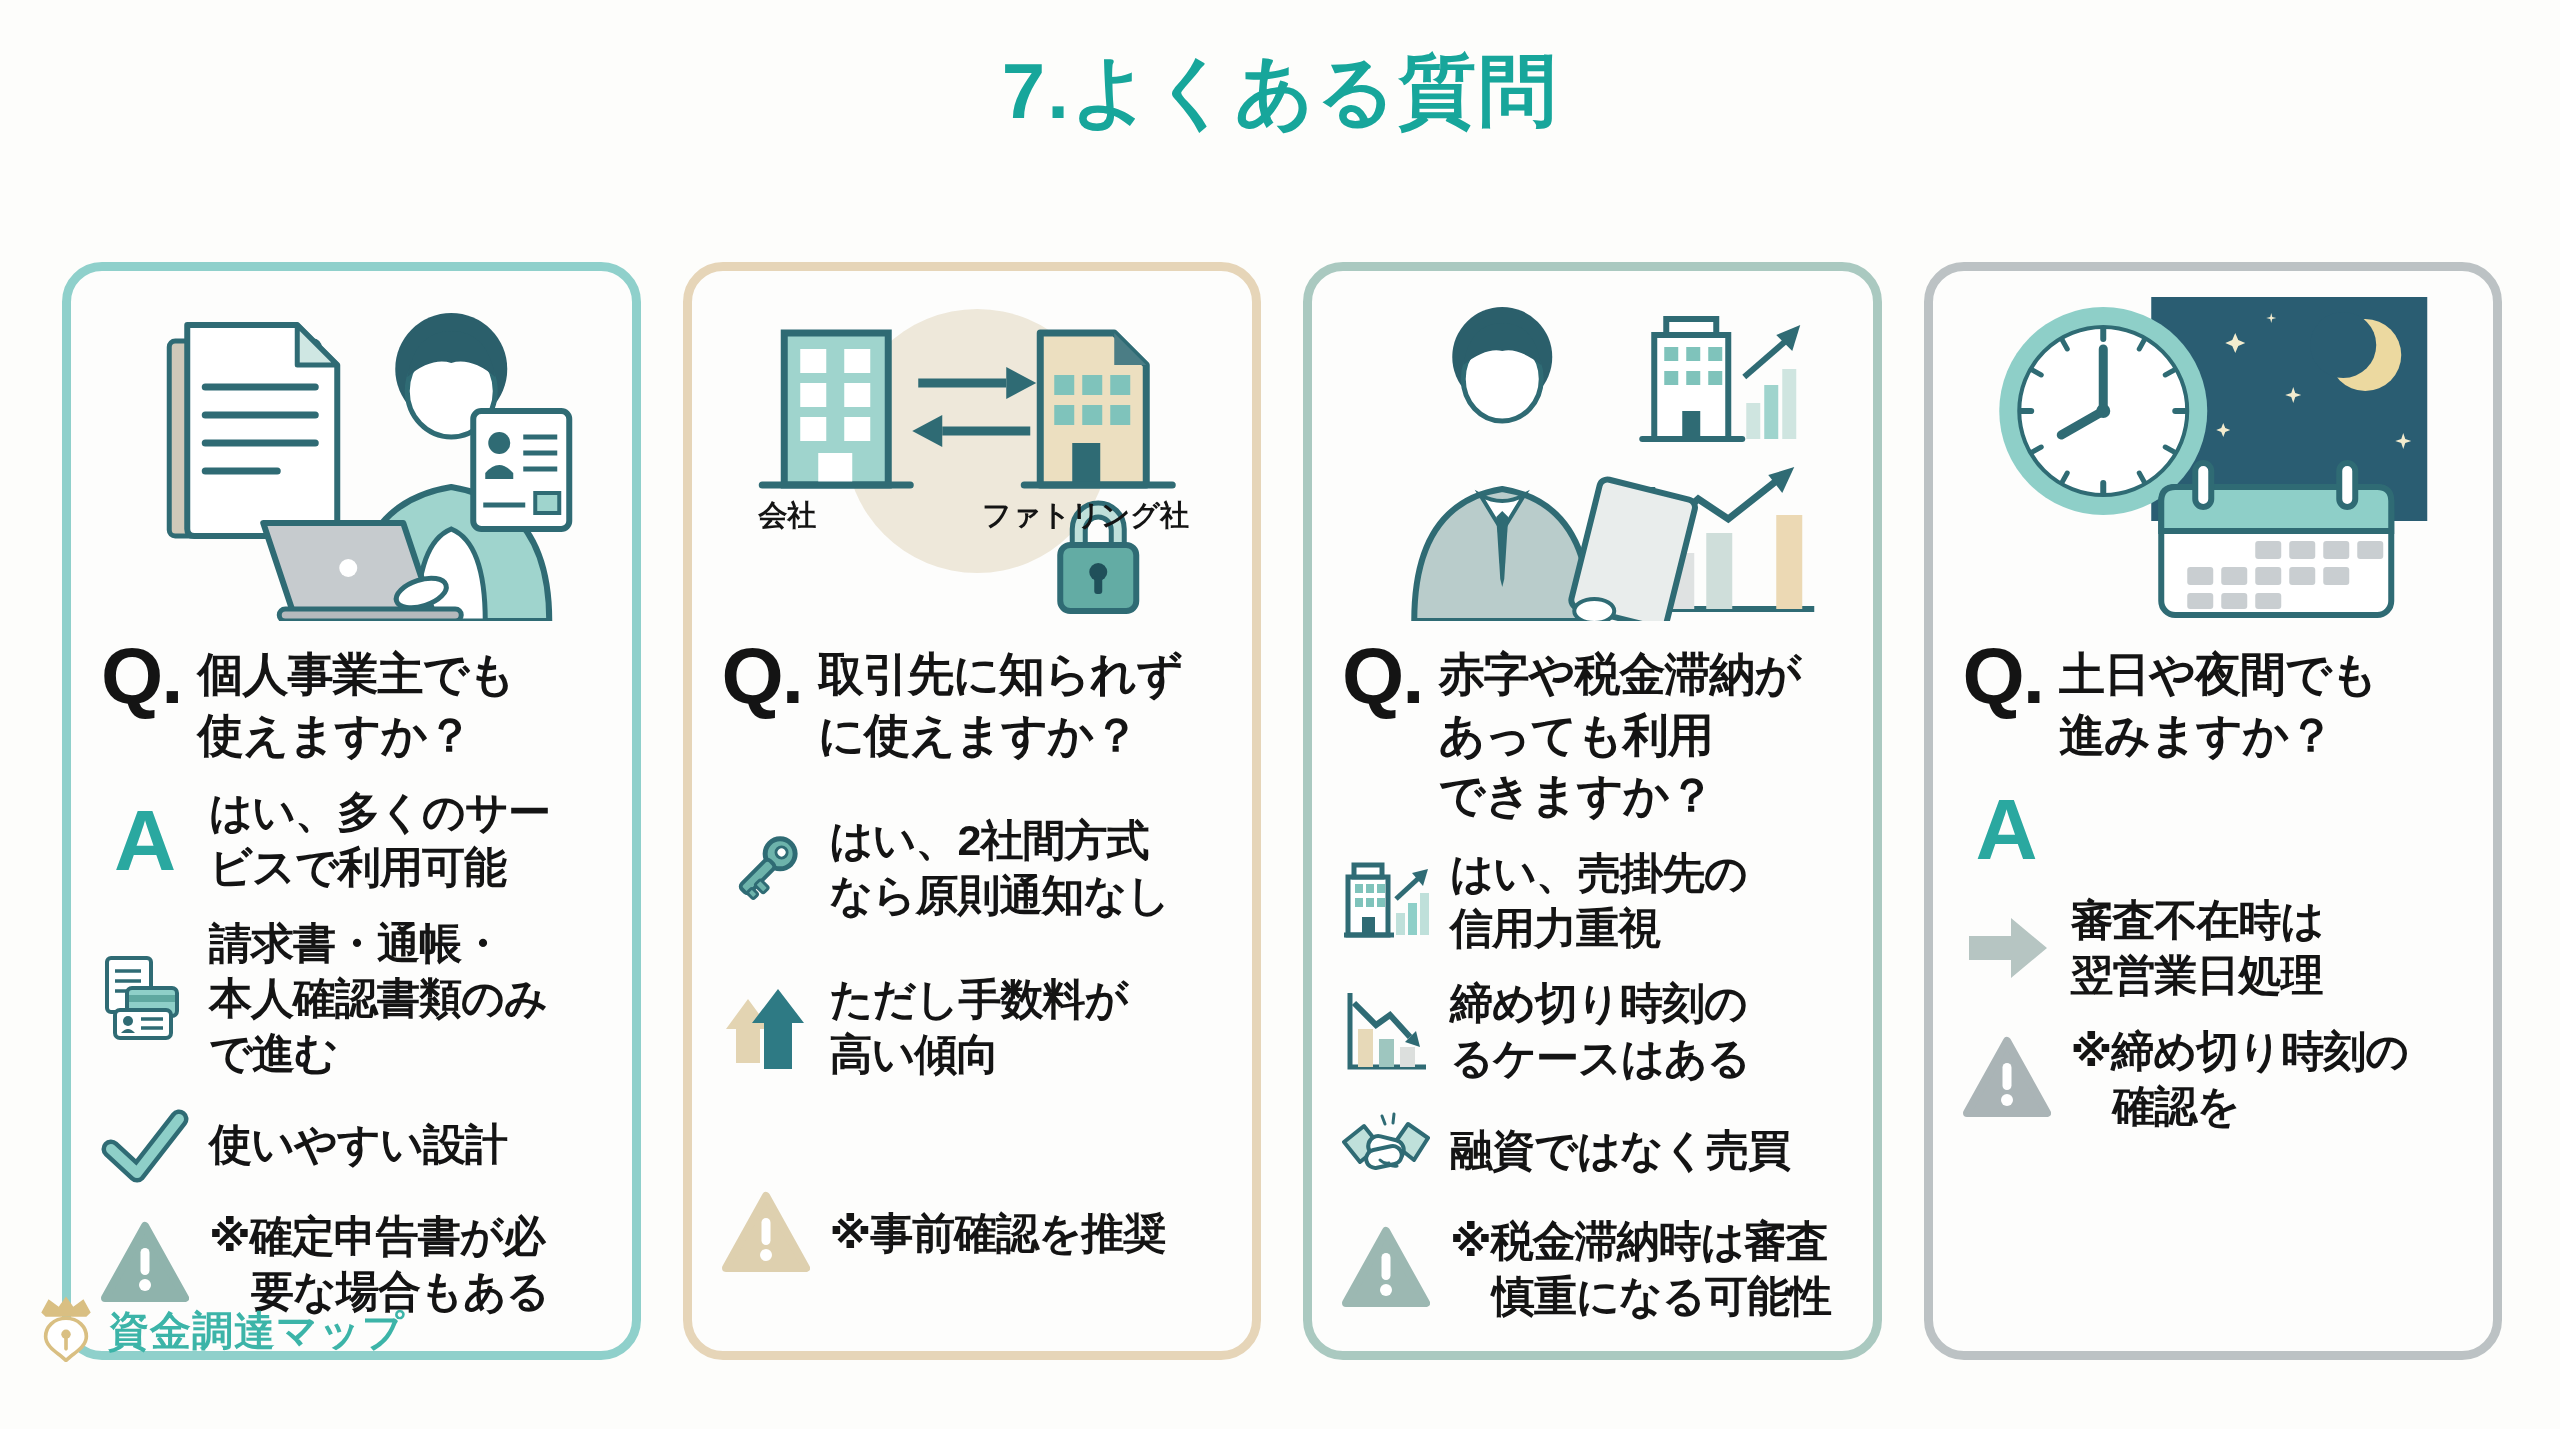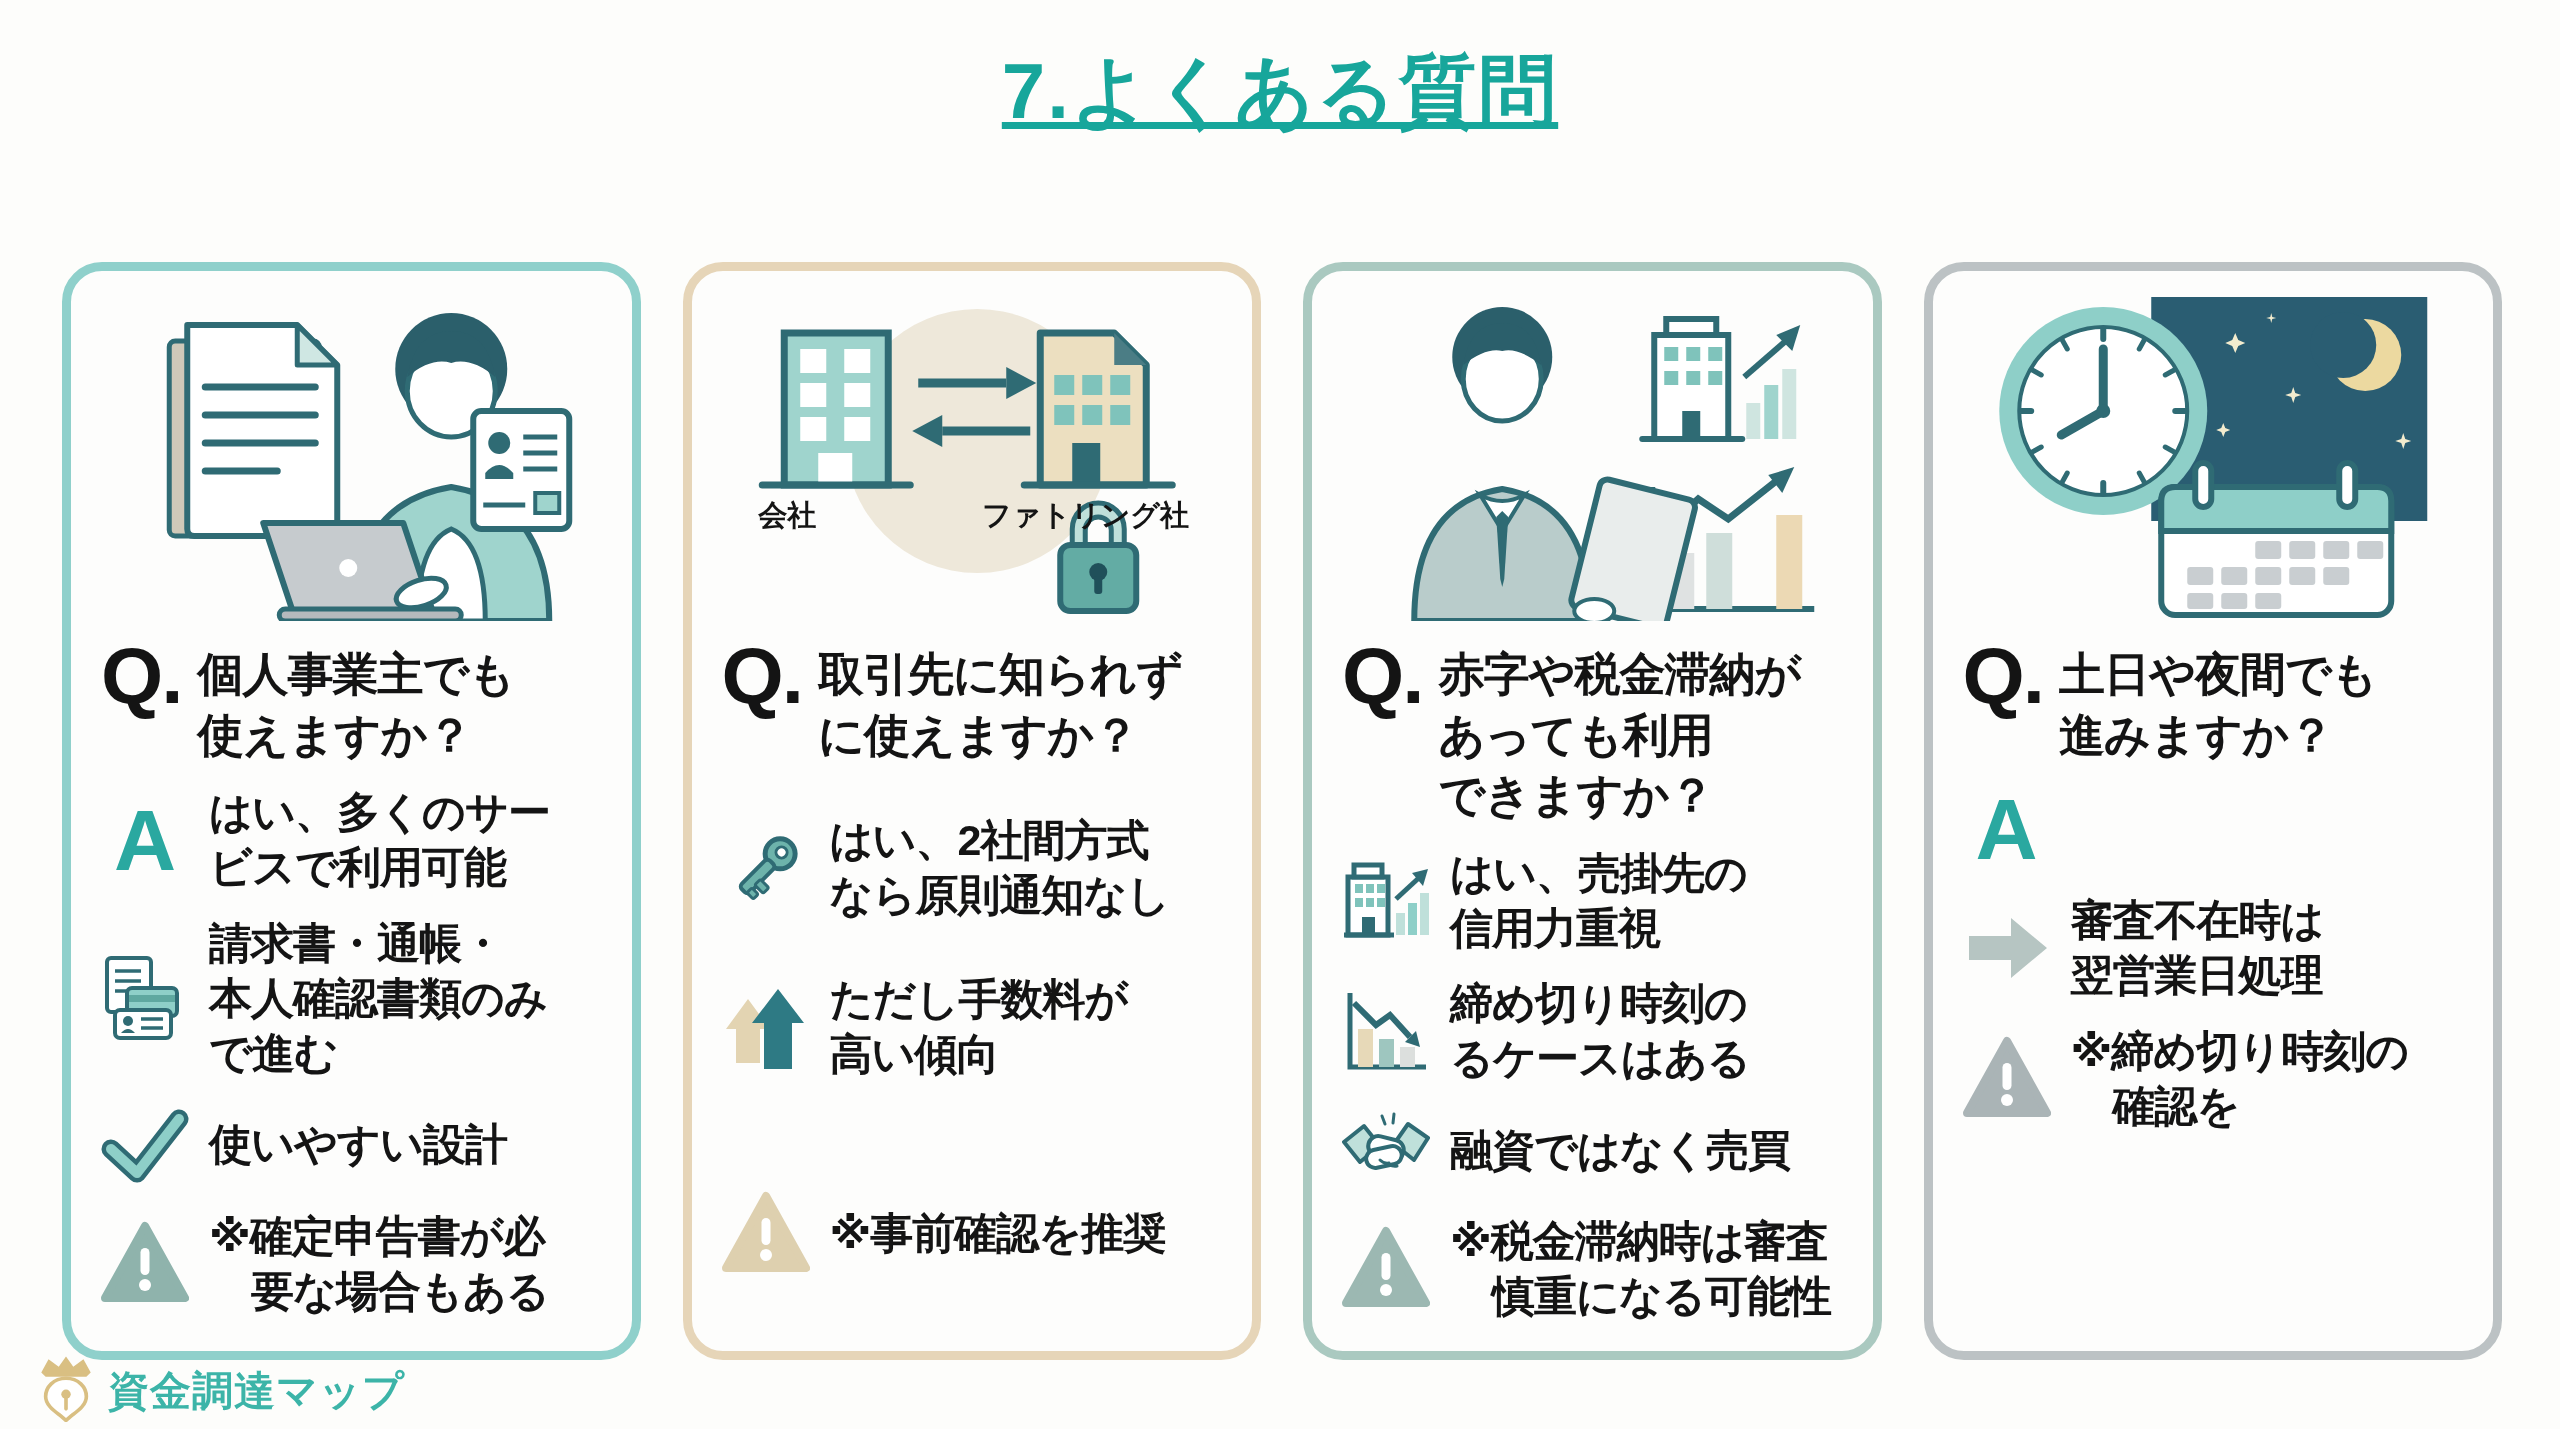--- a/index.html
+++ b/index.html
@@ -3,21 +3,21 @@
 <meta charset="utf-8">
 <style>
   html,body{margin:0;padding:0}
   body{
     width:2560px;height:1429px;position:relative;overflow:hidden;
     background:#fdfdfb;color:#141414;
     font-family:"Liberation Sans","DejaVu Sans",sans-serif;
   }
   .title{
     position:absolute;top:40px;left:0;width:100%;text-align:center;
-    font-size:78px;font-weight:800;color:#17a69b;letter-spacing:2px;text-decoration:underline;
+    font-size:78px;font-weight:800;color:#17a69b;letter-spacing:2px;
   }
   .cards{
     position:absolute;left:62px;top:262px;width:2440px;height:1098px;
     display:flex;gap:42px;
   }
   .card{
     flex:1 1 0;border-radius:40px;background:#fdfdfc;
     border:9px solid #ccc;padding:14px 26px;box-sizing:border-box;overflow:hidden;
   }
   .card.c1{border-color:#8fd0cb}
@@ -32,21 +32,21 @@
   .q-text{font-size:46px;font-weight:800;line-height:1.32;white-space:pre-line;padding-top:5px;letter-spacing:-1px}
   .answer{display:flex;gap:20px;margin-top:20px;align-items:center;padding:0 4px}
   .answer.gap-md{margin-top:48px}
   .answer.gap-xl{margin-top:108px}
   .ic{flex:0 0 88px;width:88px;height:88px;display:flex;align-items:center;justify-content:center;position:relative}
   .ic svg{width:88px;height:88px;display:block}
   .a-letter{font-size:86px;font-weight:800;color:#2aa8a0;line-height:1}
   .a-text{font-size:43px;font-weight:800;line-height:1.28;white-space:pre-line;letter-spacing:-1px}
   .badge24{position:absolute;inset:0;display:flex;align-items:center;justify-content:center;
     font-size:26px;font-weight:800;color:#2f6b74;padding-top:4px}
-  .logo{position:absolute;left:34px;top:1352px;display:flex;align-items:flex-start;gap:10px}
+  .logo{position:absolute;left:34px;top:1292px;display:flex;align-items:flex-start;gap:10px}
   .logo svg{width:64px;height:70px;display:block}
   .logo-text{font-size:41px;font-weight:700;color:#3cb4a8;margin-top:12px;letter-spacing:1px}
 </style>
 </head>
 <body>
 
 <div class="title">7.よくある質問</div>
 
 <div class="cards">
 

